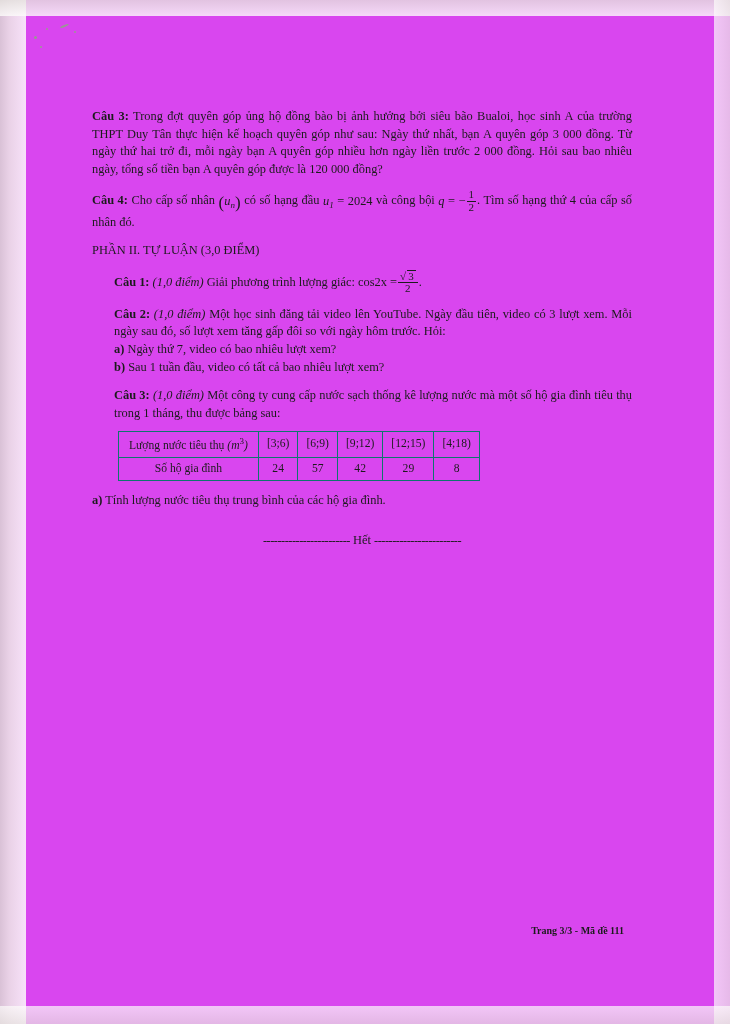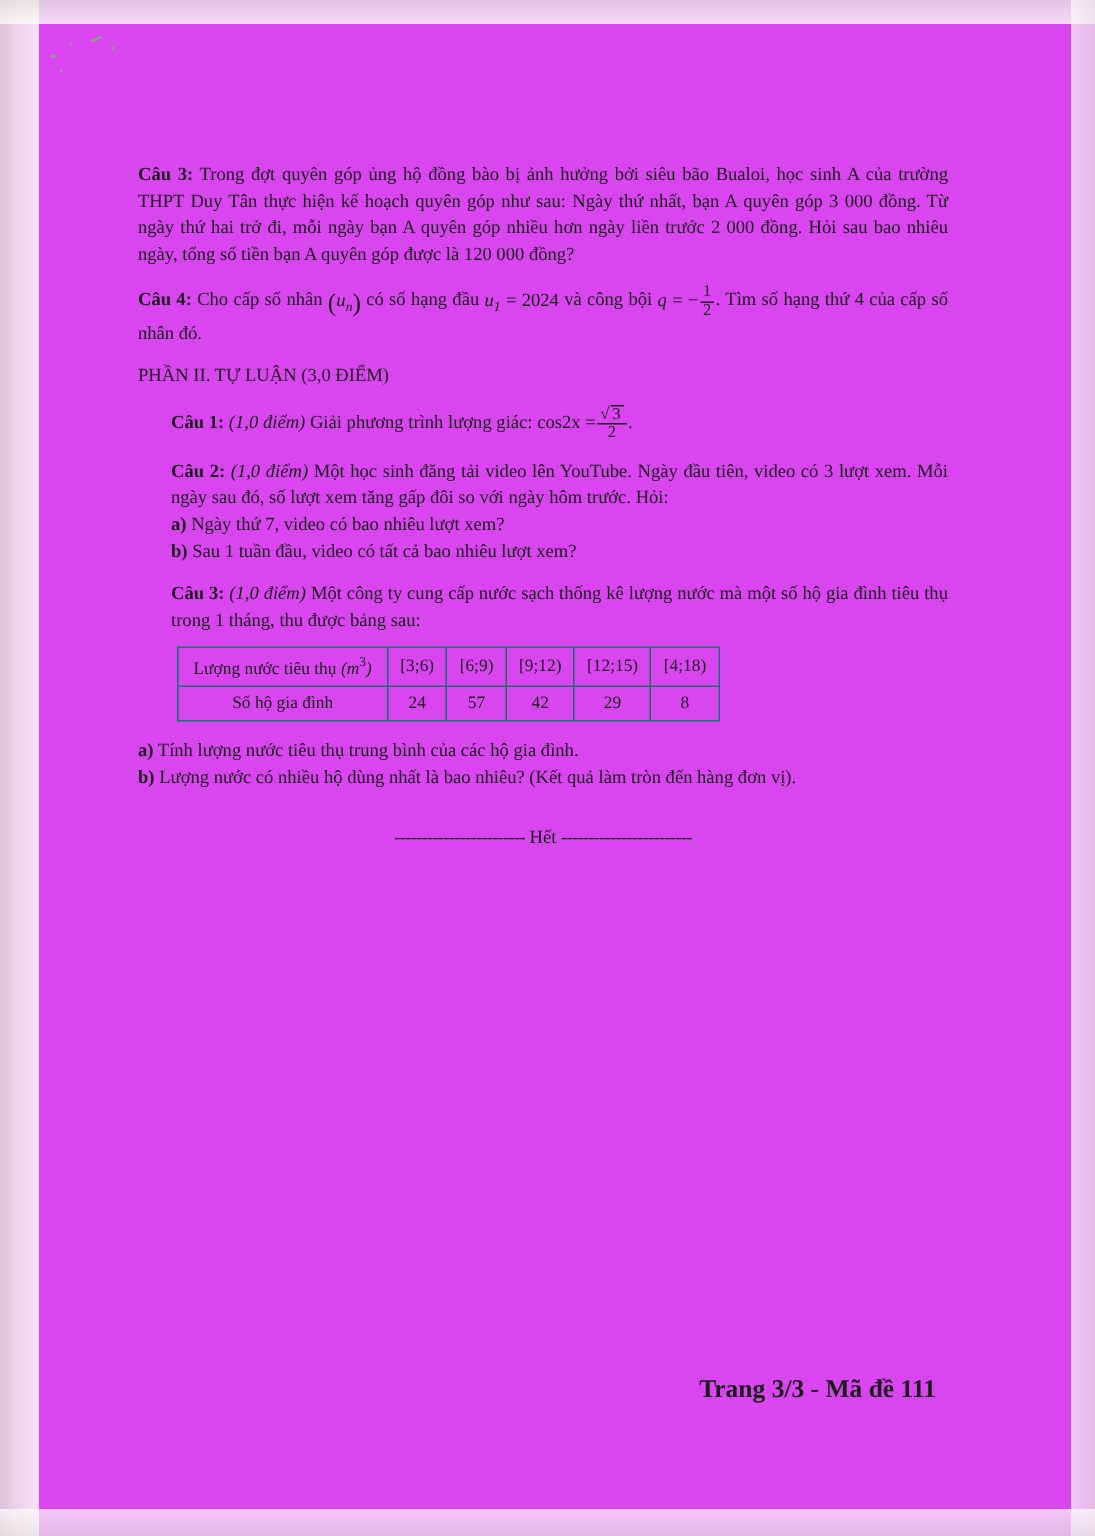--- a/index.html
+++ b/index.html
@@ -149,21 +149,21 @@
     letter-spacing: 0;
   }
   .end-line .dashes { letter-spacing: -0.5px; }
   .end-line .het { font-weight: normal; }
 
   .footer {
     position: absolute;
     right: 106px;
     bottom: 88px;
     font-weight: bold;
-    font-size: 17px;
+    font-size: 10px;
   }
 </style>
 </head>
 <body>
 
 <div class="page">
   <div class="scan-shadow-left"></div>
   <div class="scan-shadow-top"></div>
   <div class="scan-shadow-right"></div>
   <div class="scan-shadow-bottom"></div>
@@ -244,24 +244,20 @@
           <td>8</td>
         </tr>
       </tbody>
         </table>
     </div>
 
     <div>
       <span class="bold">a)</span>
       <span>Tính lượng nước tiêu thụ trung bình của các hộ gia đình.</span>
     </div>
-    <div>
-      <span class="bold">b)</span>
-      <span>Lượng nước có nhiều hộ dùng nhất là bao nhiêu? (Kết quả làm tròn đến hàng đơn vị).</span>
-    </div>
 
     <div class="end-line">
       <span class="dashes">------------------------</span>
       <span class="het">Hết</span>
       <span class="dashes">------------------------</span>
     </div>
 
   </div>
 
   <div class="footer">Trang 3/3 - Mã đề 111</div>

